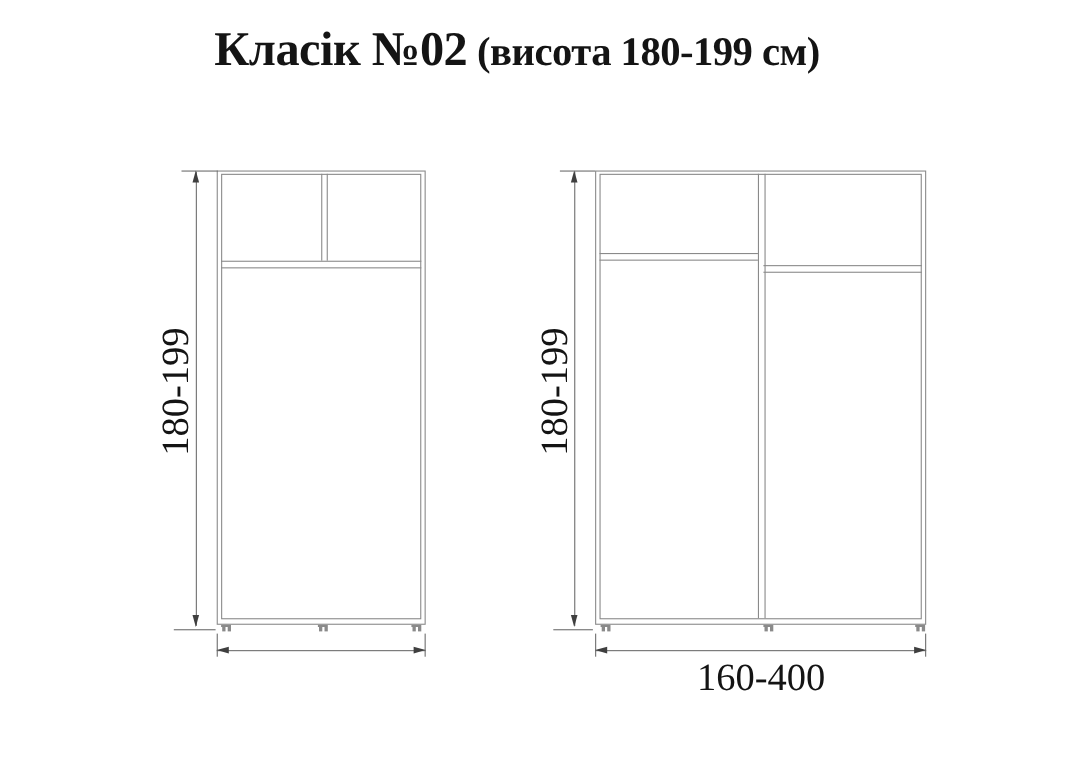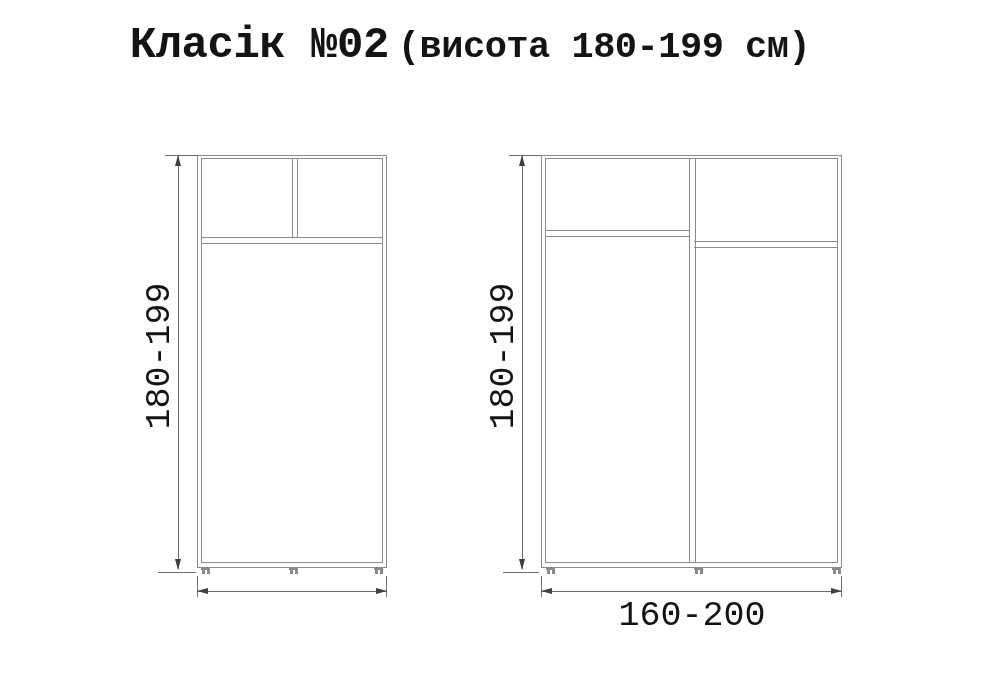--- a/index.html
+++ b/index.html
@@ -1,21 +1,21 @@
 <!DOCTYPE html>
 <html><head>
 <meta charset="utf-8">
 <style>
   html,body{margin:0;padding:0;background:#ffffff;}
   .canvas{
     position:relative;
     width:940px;height:700px;
     background:var(--bg,#ffffff);
     overflow:hidden;
-    font-family:Liberation Mono, monospace;
+    font-family:Liberation Serif, serif;
   }
   
   .title{
     position:absolute;top:20px;left:0;width:100%;
     text-align:center;line-height:50px;
     color:var(--text,#141414);font-weight:700;white-space:nowrap;
   }
   .title-main{font-size:44px;letter-spacing:-0.5px;}
   .title-sub{font-size:37px;margin-left:9px;letter-spacing:-0.5px;}
 
@@ -92,15 +92,15 @@
   <div class="arr up" style="left:519px;top:155px;"></div>
   <div class="arr down" style="left:519px;top:559px;"></div>
   <div class="hline" style="left:503px;top:572px;width:36px;"></div>
   <div class="dim-label v" style="left:504px;top:356px;">180-199</div>
 
   <div class="vline" style="left:541px;top:576px;height:21px;"></div>
   <div class="vline" style="left:841px;top:576px;height:21px;"></div>
   <div class="hline" style="left:541px;top:591px;width:301px;"></div>
   <div class="arr left" style="left:541px;top:588px;"></div>
   <div class="arr right" style="left:831px;top:588px;"></div>
-  <div class="dim-label" style="left:692px;top:616px;">160-200</div>
+  <div class="dim-label" style="left:692px;top:616px;">160-400</div>
 
 </div>
 
 </body></html>

